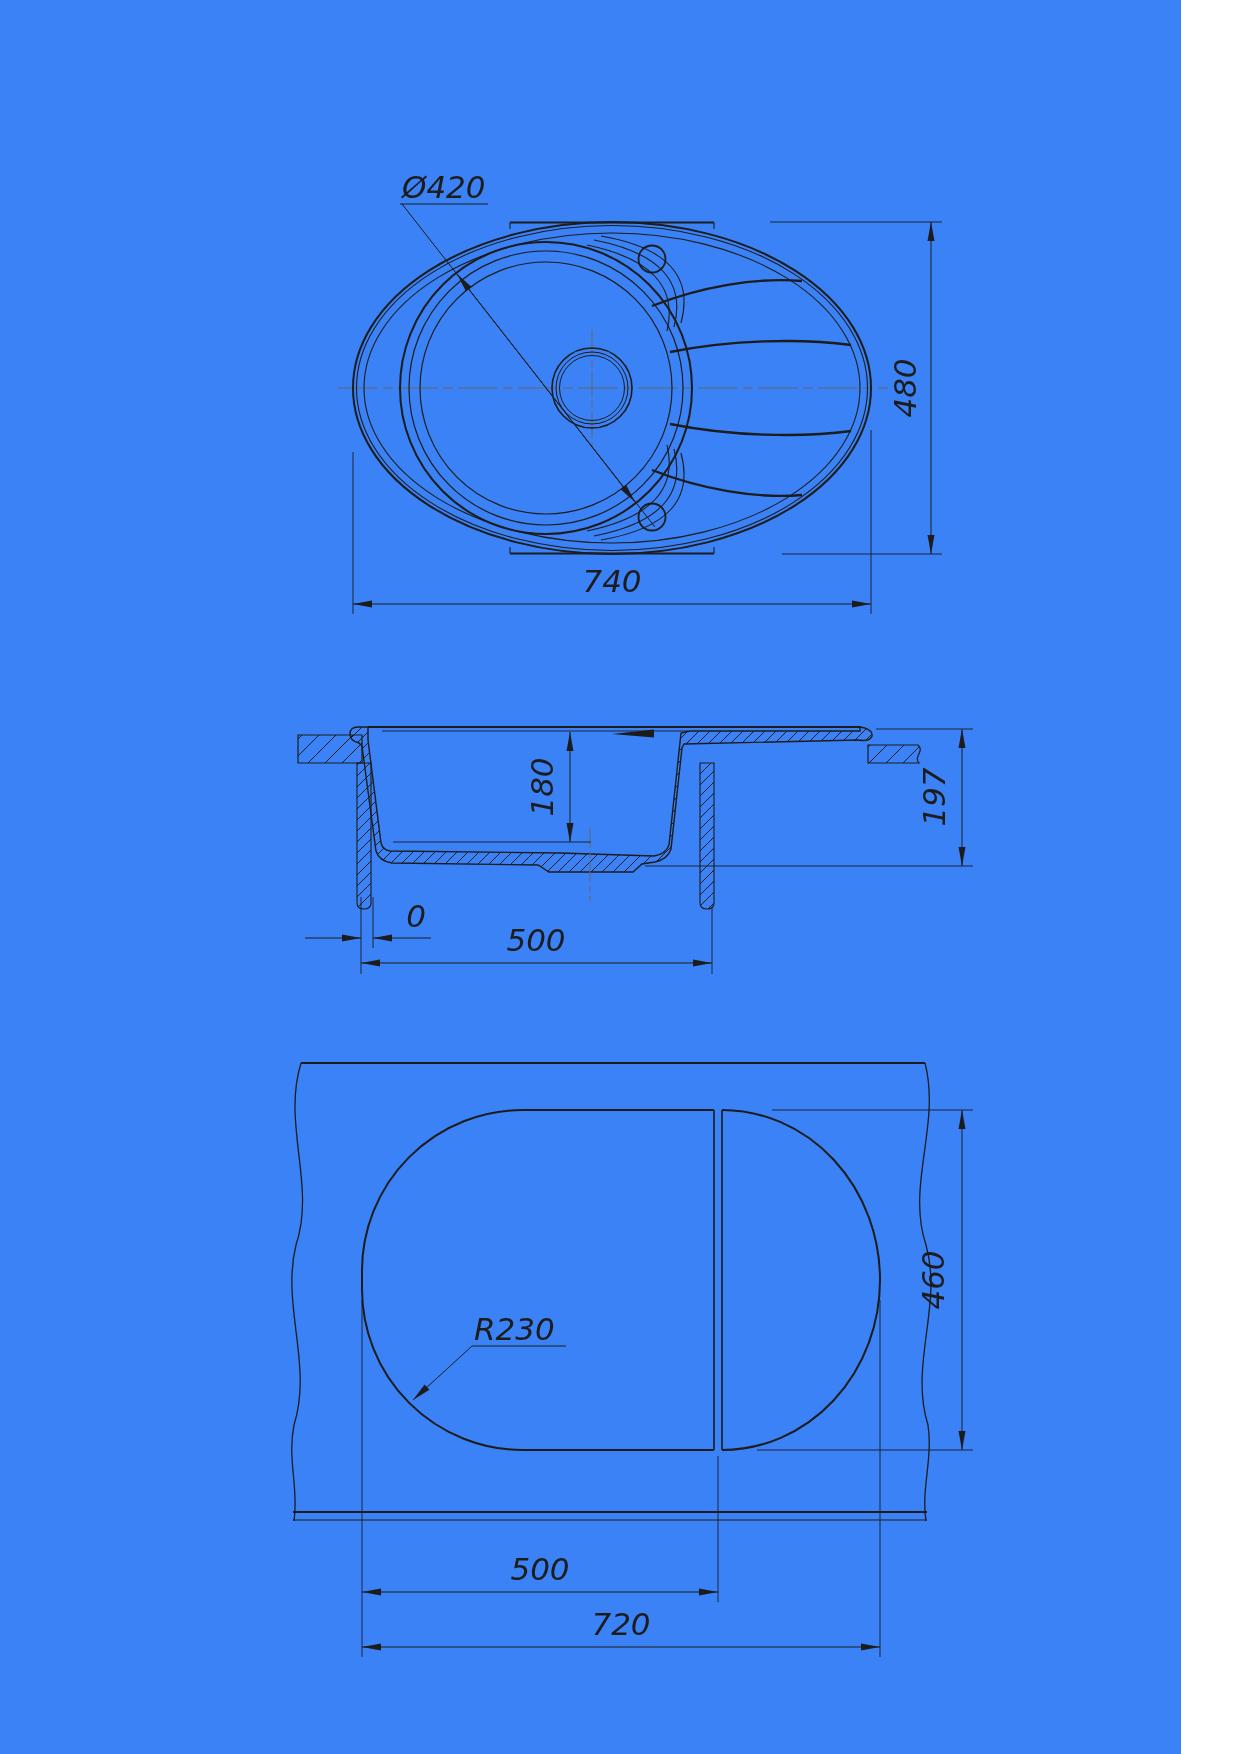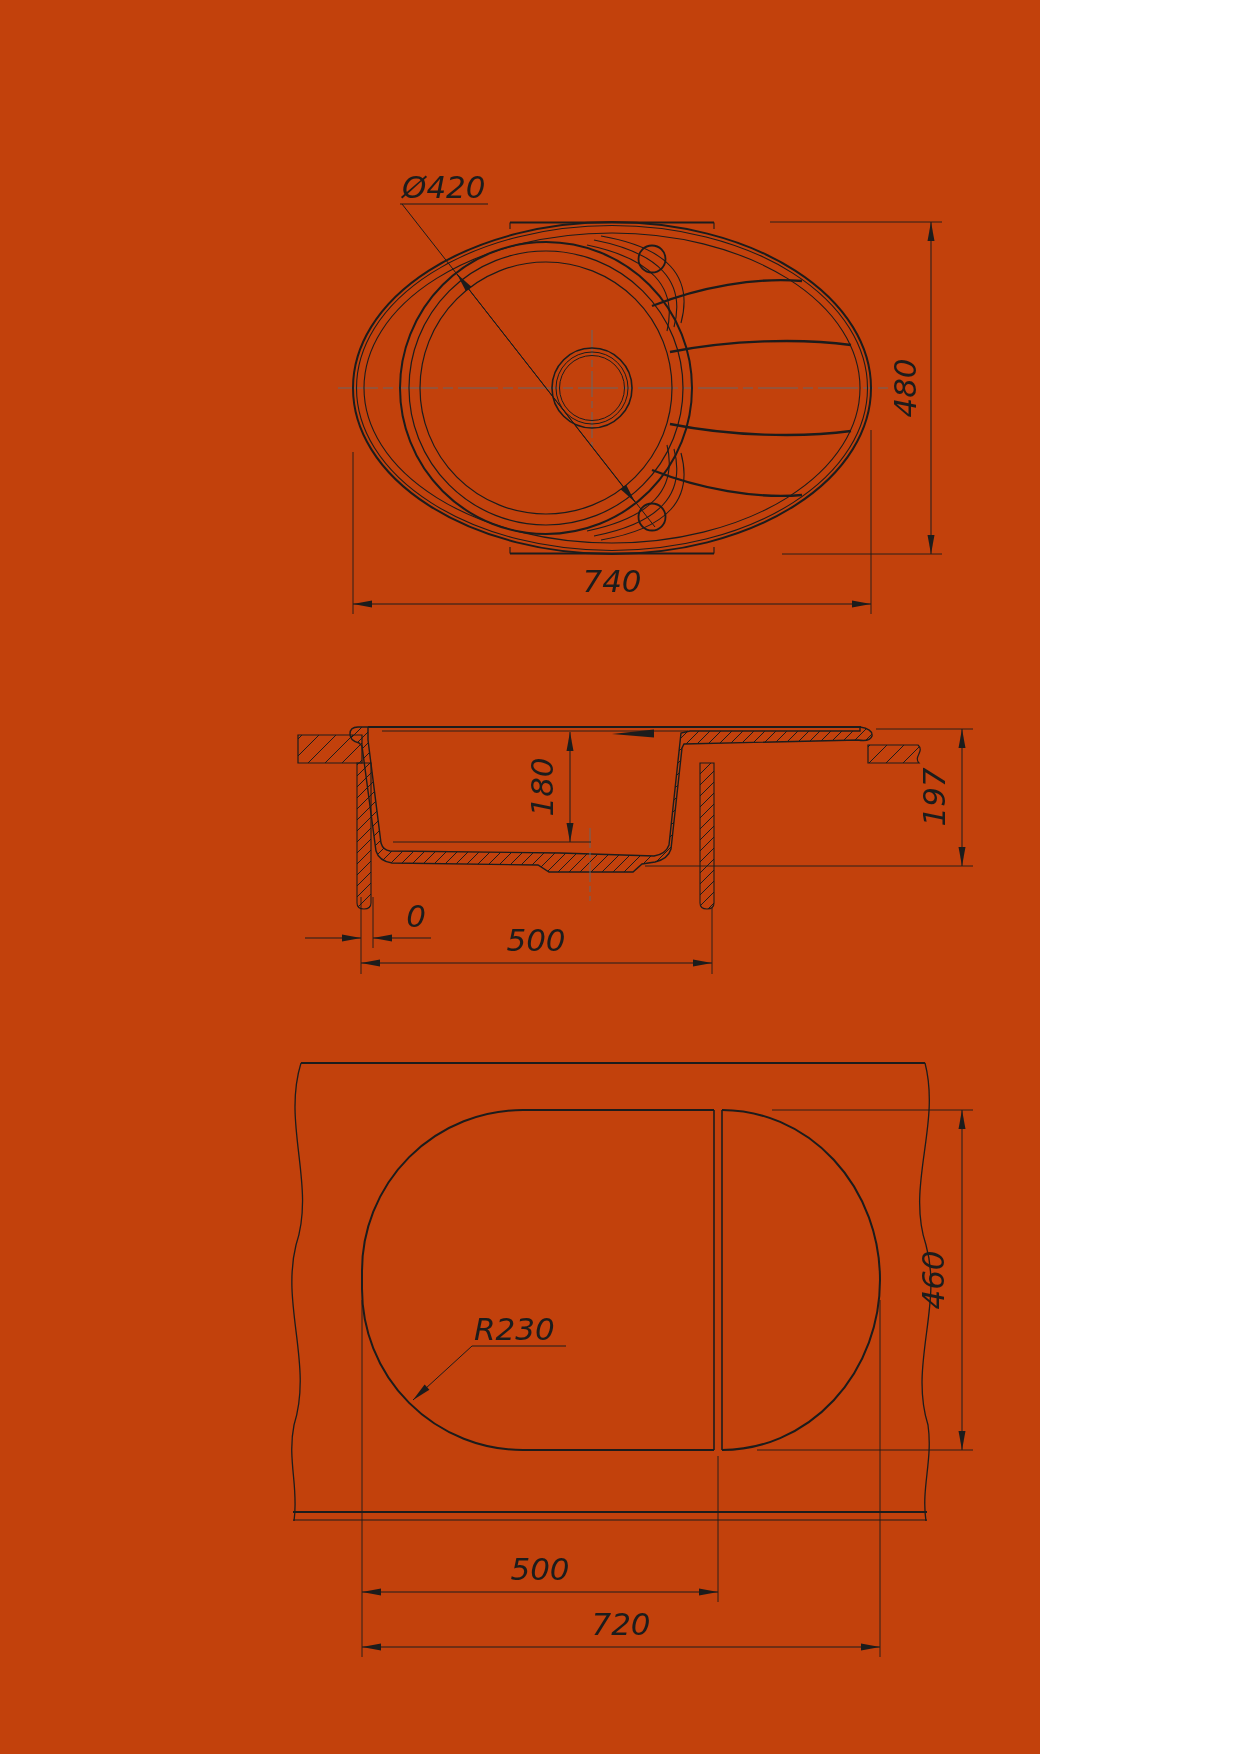--- a/index.html
+++ b/index.html
@@ -1,16 +1,16 @@
 <!DOCTYPE html>
 <html><head>
 <meta charset="utf-8">
 <style>
   html,body{margin:0;padding:0;background:#ffffff;}
-  .page{width:1040px;height:1754px;position:relative;background:#c2410c;overflow:hidden;}
+  .page{width:1181px;height:1754px;position:relative;background:#3b82f6;overflow:hidden;}
   svg{display:block;}
   .dim-text{
     font-family:"DejaVu Sans",sans-serif;
     font-style:italic;
     font-size:31px;
     fill:#1c1c1c;
   }
   .obj{stroke:#1c1c1c;fill:none;}
   .thin{stroke:#1c1c1c;fill:none;}
   .cl{stroke:#666666;fill:none;}

